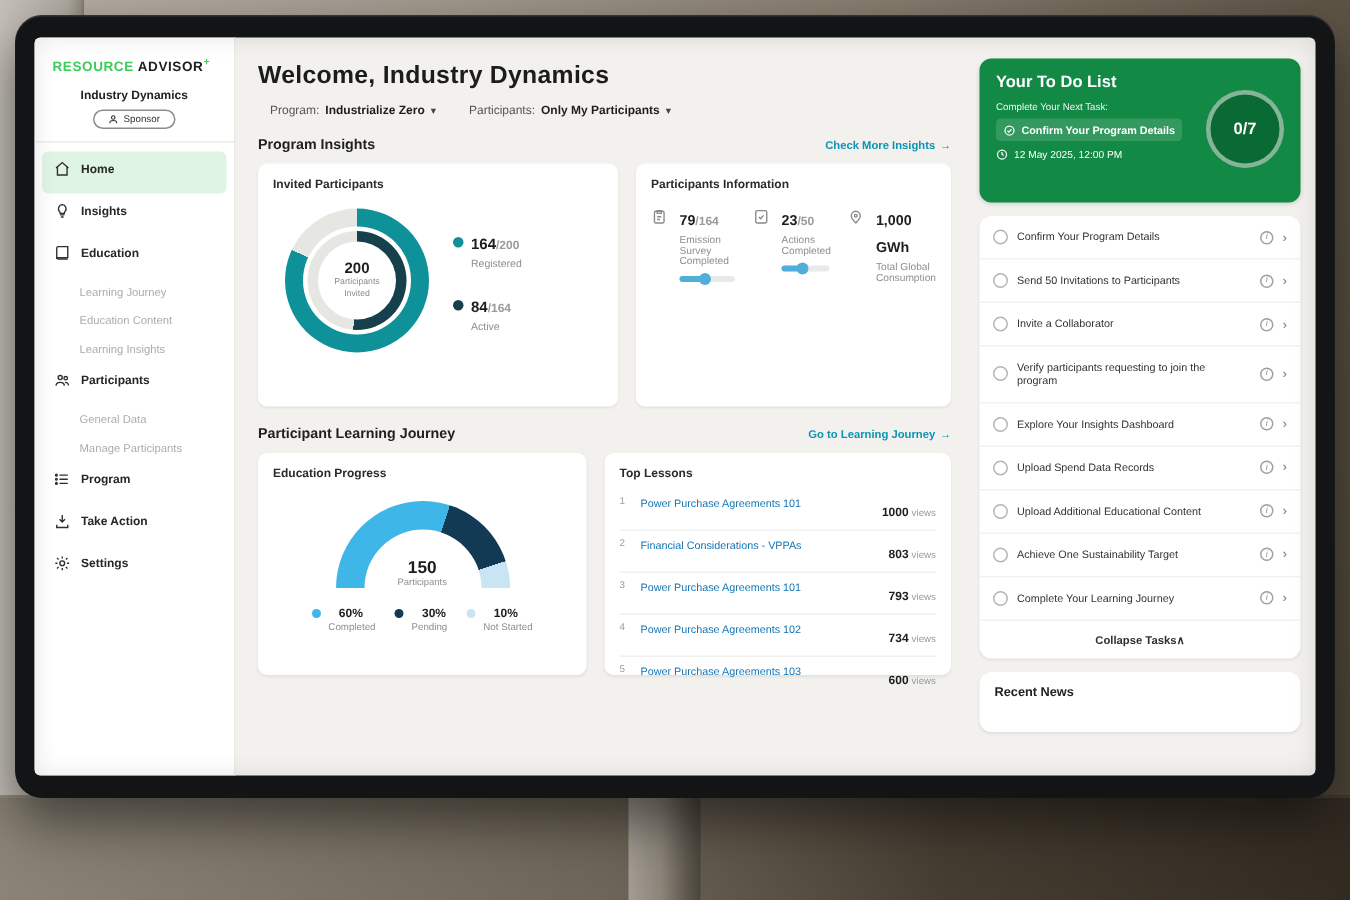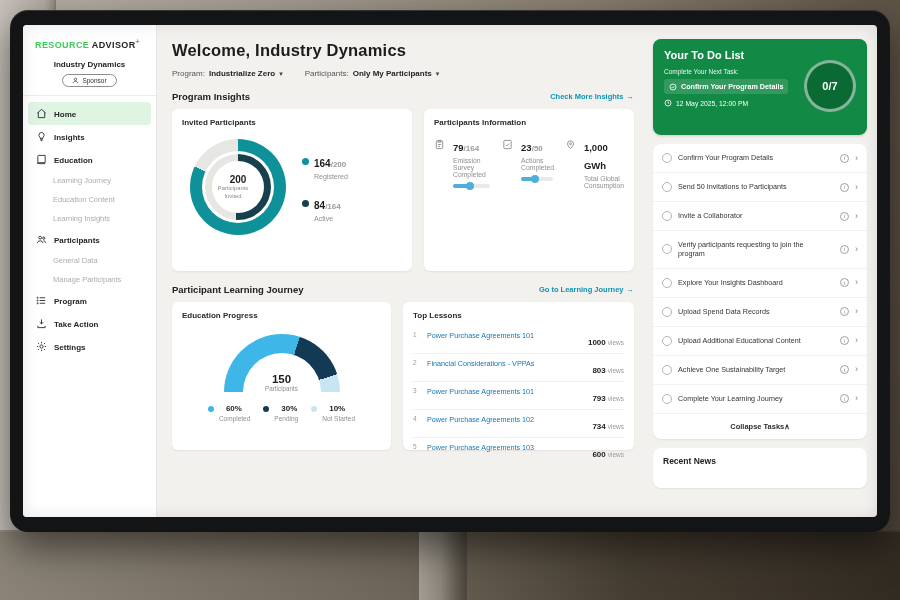--- a/index.html
+++ b/index.html
@@ -20,50 +20,50 @@
 
   
   .sidebar{width:134px;background:#fff;border-right:1px solid #E9E8E5;flex:none}
   .logo{padding:13px 10px 2px 12px;font-size:9px;font-weight:bold;letter-spacing:.4px;white-space:nowrap}
   .logo .p1{color:#3DCD58}
   .logo .p2{color:#1E1E1E}
   .logo .plus{color:#3DCD58;font-size:7px;vertical-align:super}
   .org{text-align:center;font-size:8px;font-weight:bold;color:#222;margin-top:8px}
   .sponsor{margin:5px auto 8px;display:flex;align-items:center;gap:3px;border:1px solid #8c8c8c;border-radius:9px;padding:2px 9px;font-size:6.5px;color:#333;width:max-content;cursor:pointer;background:#fff}
   .sidebar hr{border:none;border-top:1px solid #ECECEA;margin:0 0 6px}
-  .nav-item{display:flex;align-items:flex-end;gap:7px;padding:6px 8px 6px 13px;font-size:8px;font-weight:bold;color:#262626;cursor:pointer}
+  .nav-item{display:flex;align-items:center;gap:7px;padding:6px 8px 11px 13px;font-size:8px;font-weight:bold;color:#262626;cursor:pointer}
   .nav-item.active{background:#DFF4E3;border-radius:4px;margin:0 5px;padding-left:8px}
   .nav-sub{padding:5px 8px 5px 30px;font-size:7.5px;color:#ACACAC;cursor:pointer}
   .nav-icon{width:11px;height:11px;flex:none;display:flex;color:#2e2e2e}
   .nav-icon svg,.t-ico svg,.info-icon svg,.sp-ico svg{width:100%;height:100%}
   .sp-ico{width:7px;height:7px;display:flex;color:#333}
 
   
   .main{width:489px;flex:none;padding:16px 12px 0 15px}
   .h1{font-size:16.5px;font-weight:bold;color:#1c1c1c;letter-spacing:.2px}
-  .filters{display:flex;gap:22px;margin:9px 0 13px;align-items:flex-start}
+  .filters{display:flex;gap:22px;margin:9px 8px 13px;align-items:flex-start}
   .filter{display:flex;align-items:center;gap:4px;font-size:8px;color:#555;cursor:pointer}
   .f-value{font-weight:bold;color:#1e1e1e}
   .chev{font-size:7px;color:#444}
   .sec-head{display:flex;justify-content:space-between;align-items:center;margin-bottom:7px}
   .sec-title{font-size:9.5px;font-weight:bold;color:#202020}
   .sec-link{font-size:7.5px;font-weight:bold;color:#0C94B5;cursor:pointer;display:flex;gap:3px;align-items:center}
   .cards{display:flex;gap:12px;margin-bottom:13px}
   .card{background:#fff;border-radius:6px;box-shadow:0 1px 2px rgba(0,0,0,.07);padding:9px 10px}
   .card-title{font-size:8px;font-weight:bold;color:#2a2a2a}
 
   
   .card-invited{width:240px;height:162px}
   .invited-body{display:flex;align-items:center;gap:16px;margin-top:12px;padding-left:8px}
   .donut{position:relative;width:96px;height:96px}
   .donut>div{position:absolute;border-radius:50%}
   .d1{inset:0}
   .d2{inset:12px;background:#fff}
   .d3{inset:15px}
-  .d4{inset:22px;background:#fff;display:flex;flex-direction:column;justify-content:center;text-align:center}
+  .d4{inset:22px;background:#fff;display:flex;flex-direction:column;align-items:center;justify-content:center;text-align:center}
   .d-val{font-size:10px;font-weight:bold;color:#1e1e1e}
   .d-lab{font-size:5.8px;color:#8a8a8a;width:42px;line-height:1.25}
   .legend{display:flex;flex-direction:column;gap:15px}
   .leg-top{display:flex;align-items:center;gap:5px}
   .dot{width:7px;height:7px;border-radius:50%;flex:none}
   .leg-val{font-size:10px;font-weight:bold;color:#1d1d1d}
   .leg-total{font-size:8px;color:#9a9a9a;font-weight:bold}
   .leg-label{font-size:7px;color:#8f8f8f;margin:2px 0 0 12px}
 
   

